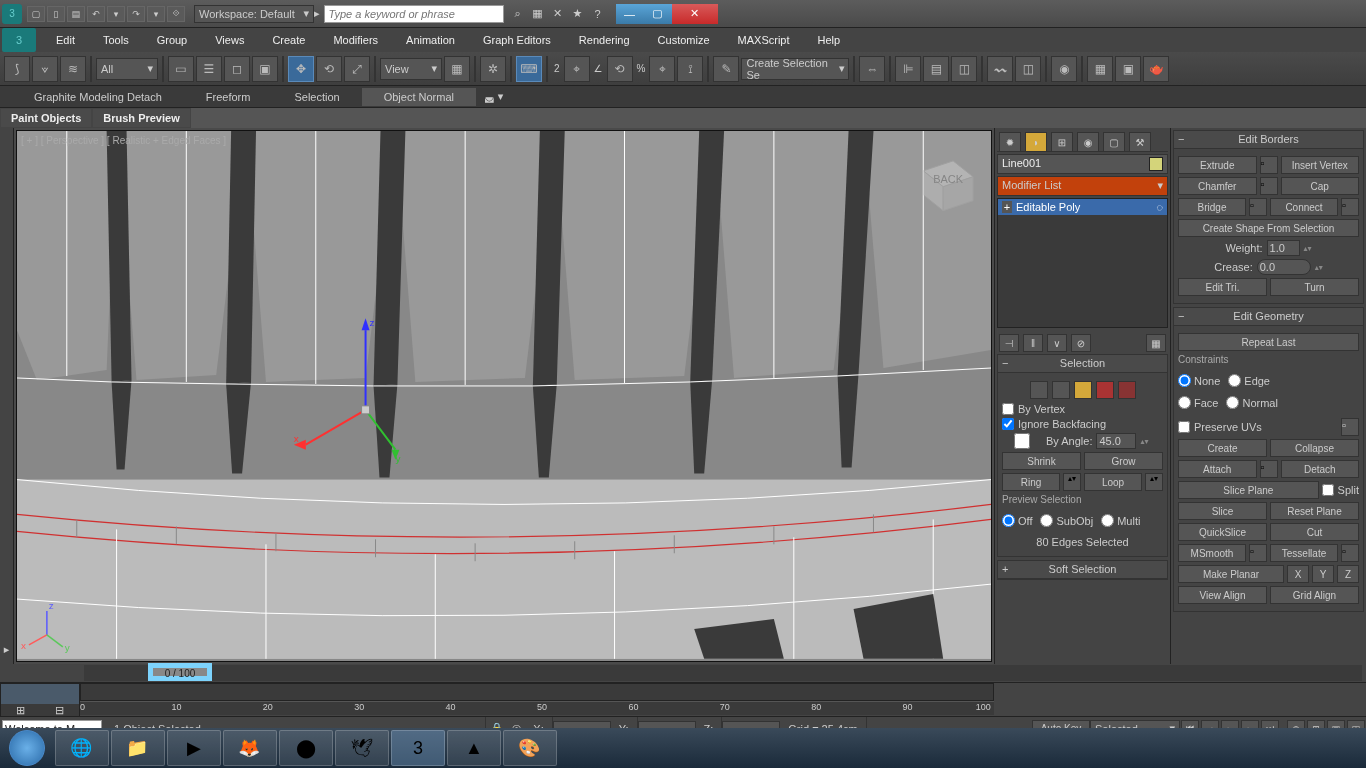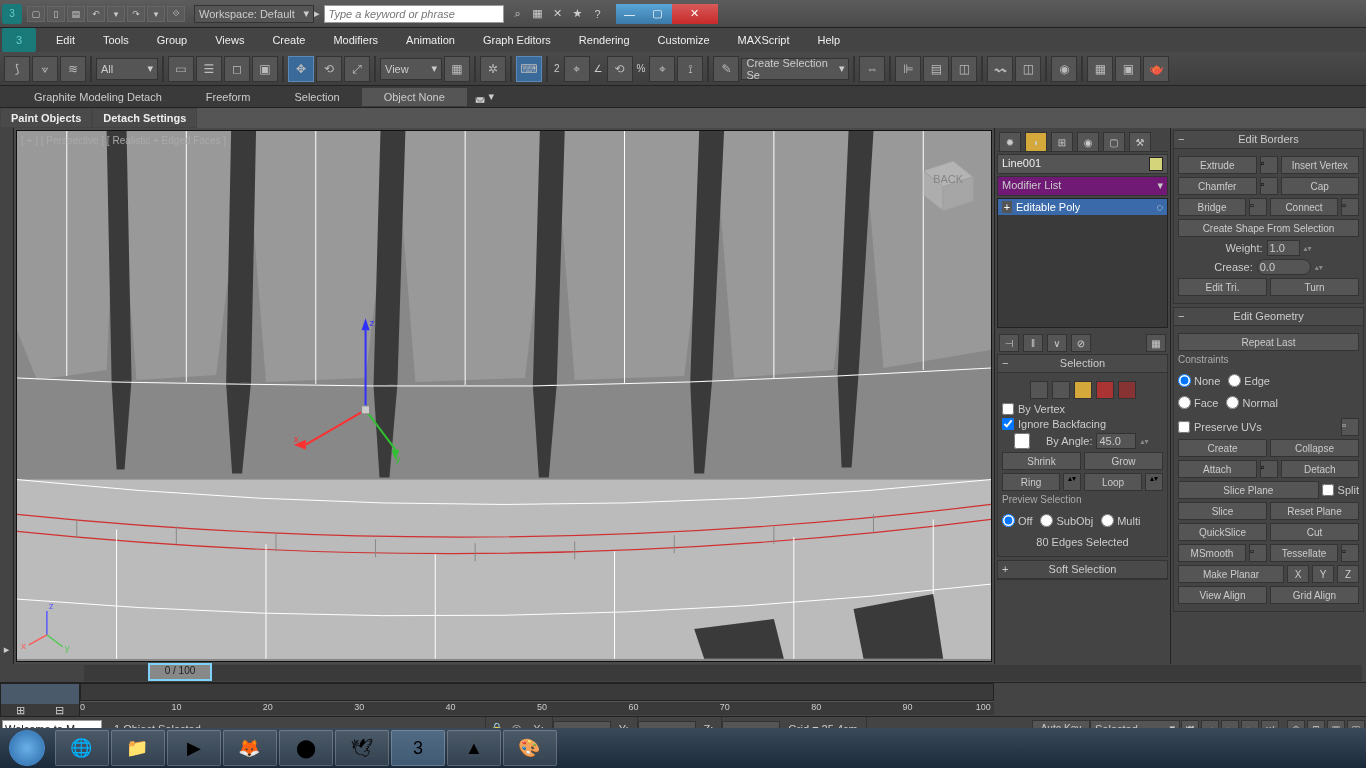--- a/index.html
+++ b/index.html
@@ -47,21 +47,21 @@
 .right-panels { width:372px; display:flex; }
 .cmd-panel { width:176px; background:#444; border-left:1px solid #222; padding:2px; overflow:hidden;}
 .rollout-panel { width:196px; background:#444; border-left:1px solid #222; padding:2px; overflow-y:auto; overflow-x:hidden;}
 
 .panel-icons { height:22px; display:flex; gap:4px; padding:2px; border-bottom:1px solid #333;}
 .panel-icons span{ width:22px;height:20px; background:#555; border:1px solid #333; cursor:pointer; display:flex;align-items:center;justify-content:center;color:#ccc;font-size:10px;}
 .panel-icons span.active{ background:#d4a83a;}
 
 .obj-name { height:20px; background:#555; border:1px solid #333; color:#eee; margin:2px 0; padding:2px 4px; display:flex; justify-content:space-between;}
 .obj-name .swatch{width:14px;height:14px;background:#d4d47a;border:1px solid #222;}
-.mod-list { height:20px; background:#701a75; border:1px solid #333; color:#ccc; padding:2px 4px; display:flex;justify-content:space-between;}
+.mod-list { height:20px; background:#c2410c; border:1px solid #333; color:#ccc; padding:2px 4px; display:flex;justify-content:space-between;}
 .mod-stack { height:130px; background:#3a3a3a; border:1px solid #222; margin-top:2px;}
 .mod-stack-item { background:#3a6aaa; color:#fff; padding:2px 4px; display:flex; align-items:center; gap:4px;}
 .mod-stack-item .plus{ width:10px; background:#555; text-align:center;}
 .stack-tools { height:22px; display:flex; gap:4px; margin-top:4px; padding:2px;}
 .stack-tools span{ width:20px;height:18px;background:#555;border:1px solid #333;cursor:pointer;display:flex;align-items:center;justify-content:center;color:#ccc;font-size:10px;}
 
 .rollout { border:1px solid #333; margin-bottom:3px; background:#444;}
 .rollout-hdr { height:18px; background:#4a4a4a; color:#ccc; text-align:center; padding:2px; border-bottom:1px solid #333; position:relative;}
 .rollout-hdr .minus { position:absolute; left:4px; }
 .rollout-body { padding:4px; }
@@ -77,21 +77,21 @@
 .btn-row button, .btn-sm { flex:1; height:18px; background:#555; border:1px solid #333; color:#ccc; cursor:pointer; font-size:10px;}
 .btn-sm-sq{ width:18px; height:18px; background:#555; border:1px solid #333; cursor:pointer; flex:0 0 18px;}
 .radio-row { display:flex; gap:8px; color:#ccc; margin:9px 0; }
 .radio-row label{ display:flex; align-items:center; gap:3px;}
 .info-txt { color:#ccc; text-align:center; margin:4px 0;}
 .group-lbl{ color:#aaa; font-size:10px; margin:3px 0;}
 
 
 .trackbar { height:34px; background:#444; border-top:1px solid #222; display:flex; align-items:center;}
 .tb-slider{ flex:1; height:16px; background:#3a3a3a; position:relative; margin:0 4px;}
-.tb-handle{ position:absolute; left:64px; top:-2px; width:64px; height:18px; background:#888; border:2px solid #7dd3fc; color:#222; text-align:center; font-size:10px;}
+.tb-handle{ position:absolute; left:64px; top:-2px; width:64px; height:18px; background:#888; border:5px solid #7dd3fc; color:#222; text-align:center; font-size:10px;}
 .tb-ruler{ height:14px; background:#3a3a3a; border-top:1px solid #555; position:relative; margin-left:84px;}
 .tb-ruler span{ position:absolute; color:#ccc; font-size:9px; top:0;}
 
 .statusbar { height:24px; background:#444; display:flex; align-items:center; border-top:1px solid #222;}
 .status-seg { padding:0 8px; color:#ccc; border-right:1px solid #333; height:100%; display:flex; align-items:center;}
 .status-input { width:58px; height:16px; background:#555; border:1px solid #333; color:#ccc; padding:0 2px;}
 .anim-btn { width:18px; height:18px; background:#555; border:1px solid #333; cursor:pointer; margin:0 1px; display:inline-flex;align-items:center;justify-content:center;color:#ccc;font-size:9px;}
 .statusbar2 { height:22px; background:#444; display:flex; align-items:center; border-top:1px solid #222;}
 .script-out{ width:120px; height:18px; background:#fff; border:1px solid #999; padding:0 2px; color:#222; margin:0 4px;}
 
@@ -220,26 +220,26 @@
   <span class="tool-sep"></span>
   <span class="tool-btn">▦</span>
   <span class="tool-btn">▣</span>
   <span class="tool-btn">🫖</span>
 </div>
 
 <div class="ribbon">
   <span>Graphite Modeling Detach</span>
   <span>Freeform</span>
   <span>Selection</span>
-  <span class="active">Object None</span>
+  <span class="active">Object Normal</span>
   <span style="padding:3px 8px">◛ ▾</span>
 </div>
 <div class="subribbon">
   <span>Paint Objects</span>
-  <span>Detach Settings</span>
+  <span>Brush Preview</span>
 </div>
 
 <div class="main">
   <div style="width:14px;background:#444;border-right:1px solid #222;display:flex;align-items:flex-end;justify-content:center;padding-bottom:8px;">
     <span style="color:#ccc;cursor:pointer;">▸</span>
   </div>
   <div class="viewport">
     <div class="viewport-label">[ + ] [ Perspective ] [ Realistic + Edged Faces ]</div>
     <svg class="vp-mesh" viewBox="0 0 978 530" preserveAspectRatio="none">
 

